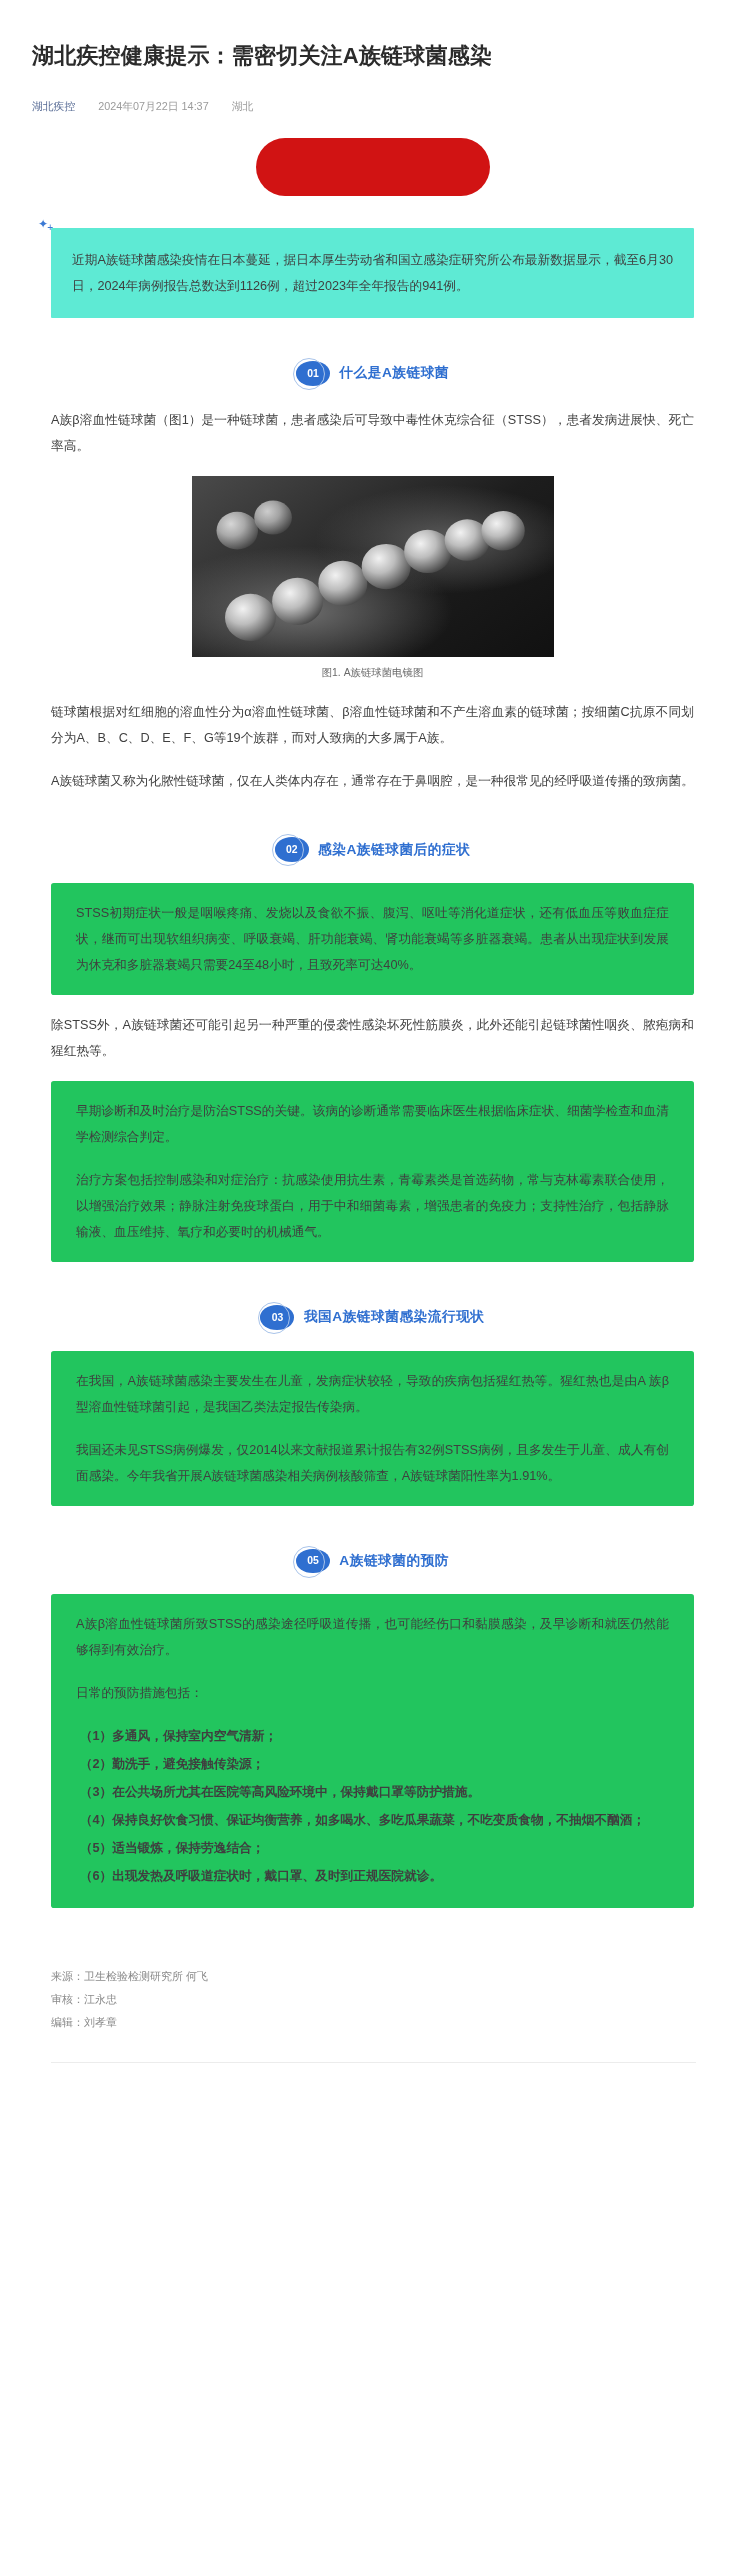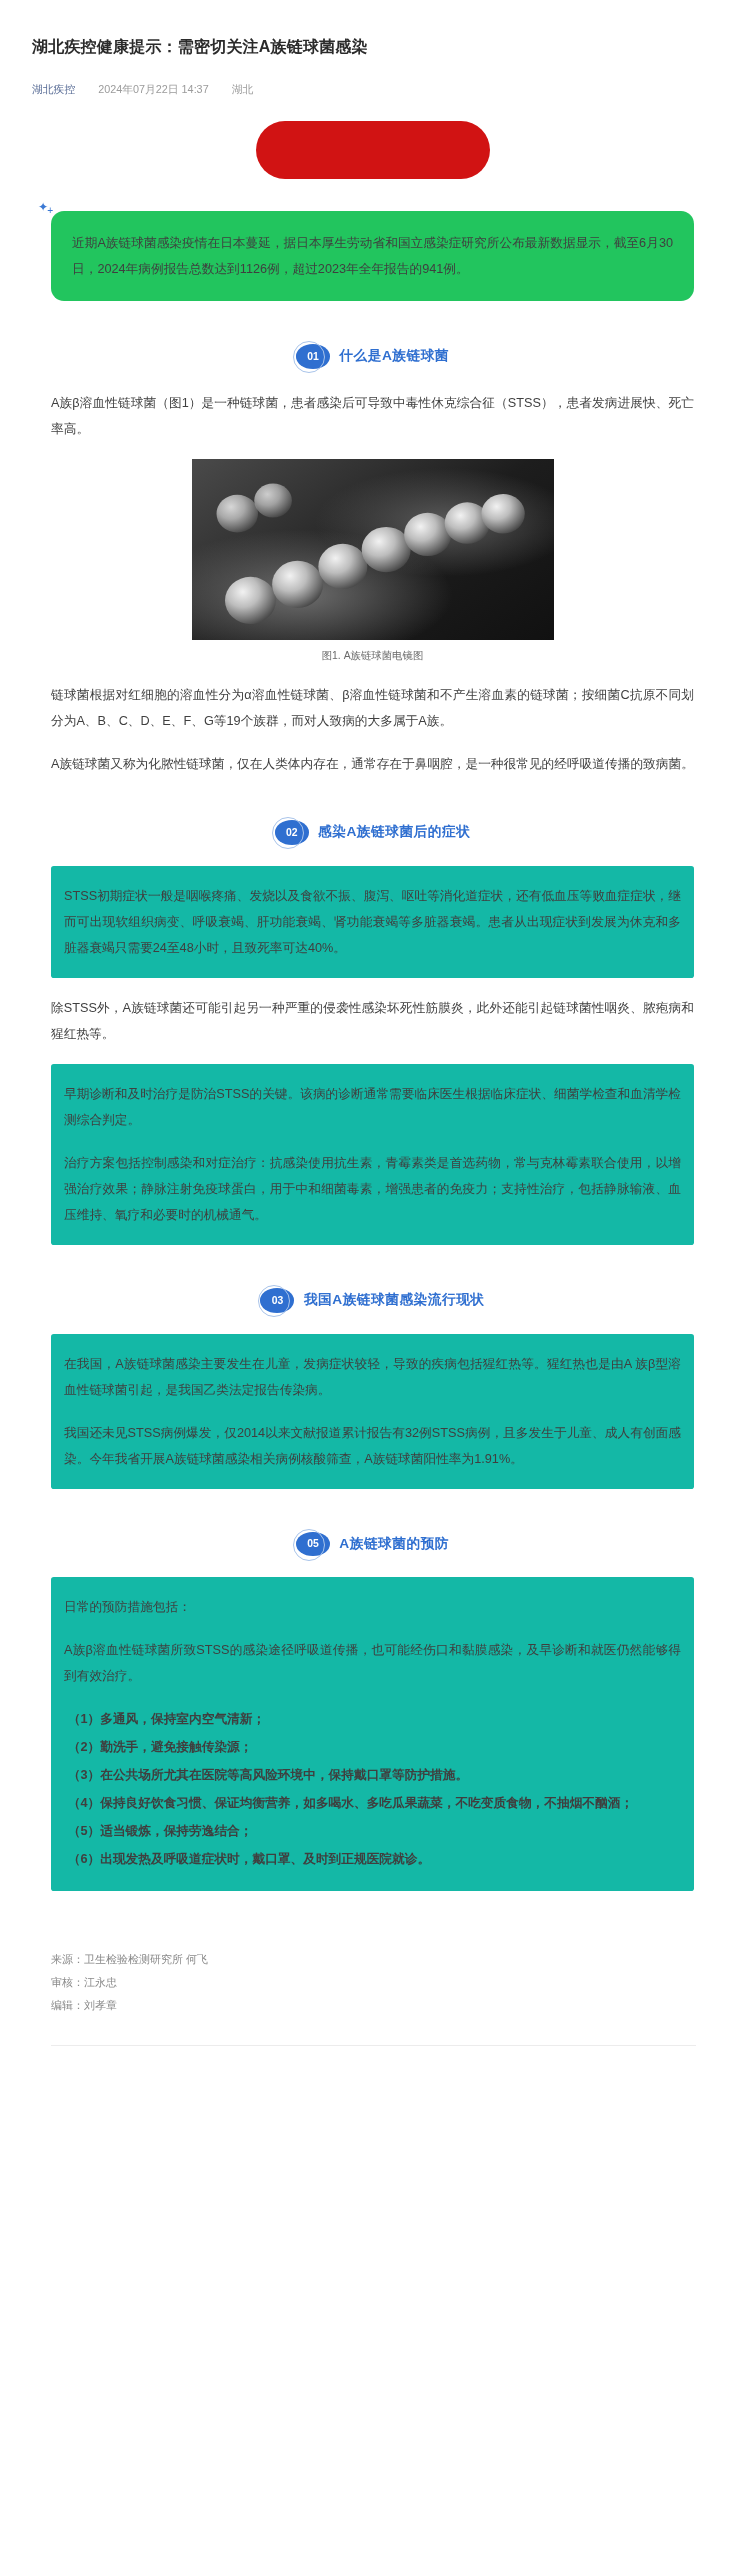--- a/index.html
+++ b/index.html
@@ -16,21 +16,21 @@
   }
   .page {
     width: 745px;
     min-height: 2576px;
     background: #ffffff;
     position: relative;
     padding: 0 0 38px 0;
   }
   
   .article-title {
-    font-size: 16px;
+    font-size: 22px;
     font-weight: bold;
     color: #2b2b2b;
     line-height: 1.5;
     padding: 24.5px 32px 0 32px;
     letter-spacing: 0.2px;
   }
   .meta-row {
     padding: 13px 32px 0 32px;
     font-size: 10.8px;
     color: #9b9b9b;
@@ -64,22 +64,22 @@
   }
   .sparkle {
     position: absolute;
     left: 38px;
     top: 15px;
     color: #3b79d4;
     font-size: 12.2px;
     letter-spacing: -0.9px;
   }
   .intro-box {
-    background: #22c55e;
-    border-radius: 13px;
+    background: #5eead4;
+    border-radius: 1px;
     padding: 19px 21px 19px 21px;
     font-size: 12.7px;
     line-height: 2.05;
     color: #3f3f3f;
     text-align: justify;
   }
 
   
   .section {
     padding: 0 51px;
@@ -120,23 +120,23 @@
     letter-spacing: 0.5px;
   }
   p.body {
     font-size: 12.7px;
     line-height: 2.05;
     color: #3f3f3f;
     margin: 0 0 17px 0;
     text-align: justify;
   }
   .shade {
-    background: #14b8a6;
+    background: #22c55e;
     border-radius: 2.8px;
-    padding: 17px 13px;
+    padding: 17px 25px;
     margin-bottom: 17px;
   }
   .shade p.body:last-child { margin-bottom: 0; }
 
   
   .figure {
     margin: 17px 0 19px 0;
     display: flex;
     flex-direction: column;
     align-items: center;
@@ -278,22 +278,22 @@
       <p class="body">我国还未见STSS病例爆发，仅2014以来文献报道累计报告有32例STSS病例，且多发生于儿童、成人有创面感染。今年我省开展A族链球菌感染相关病例核酸筛查，A族链球菌阳性率为1.91%。</p>
     </div>
   </div>
 
   <div class="section">
     <div class="sec-head">
       <div class="sec-num">05</div>
       <div class="sec-title">A族链球菌的预防</div>
     </div>
     <div class="shade">
+      <p class="body">A族β溶血性链球菌所致STSS的感染途径呼吸道传播，也可能经伤口和黏膜感染，及早诊断和就医仍然能够得到有效治疗。</p>
       <p class="body list-intro">日常的预防措施包括：</p>
-      <p class="body">A族β溶血性链球菌所致STSS的感染途径呼吸道传播，也可能经伤口和黏膜感染，及早诊断和就医仍然能够得到有效治疗。</p>
       <ol class="measures">
         <li>（1）多通风，保持室内空气清新；</li>
         <li>（2）勤洗手，避免接触传染源；</li>
         <li>（3）在公共场所尤其在医院等高风险环境中，保持戴口罩等防护措施。</li>
         <li>（4）保持良好饮食习惯、保证均衡营养，如多喝水、多吃瓜果蔬菜，不吃变质食物，不抽烟不酗酒；</li>
         <li>（5）适当锻炼，保持劳逸结合；</li>
         <li>（6）出现发热及呼吸道症状时，戴口罩、及时到正规医院就诊。</li>
       </ol>
     </div>
   </div>

